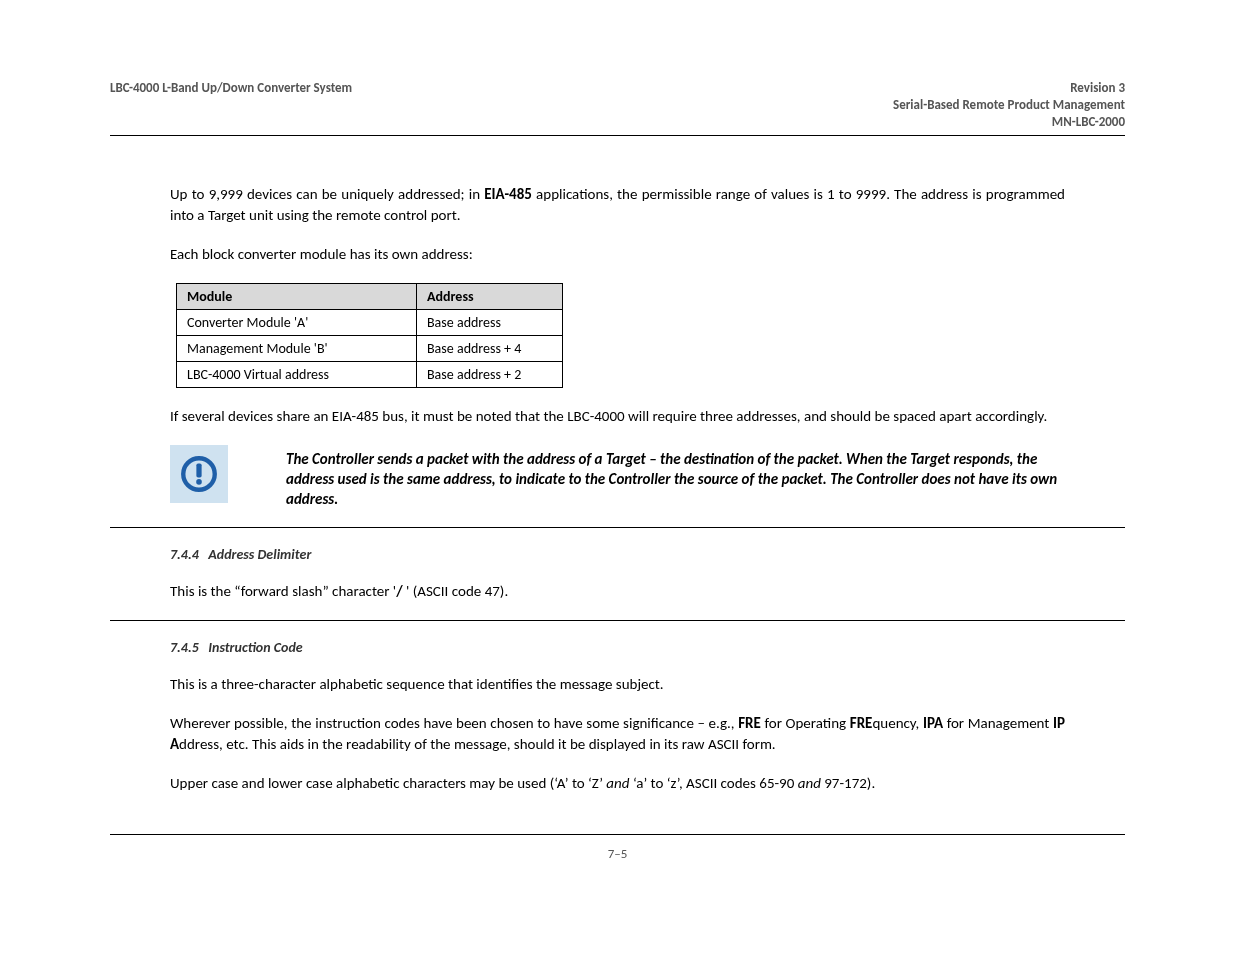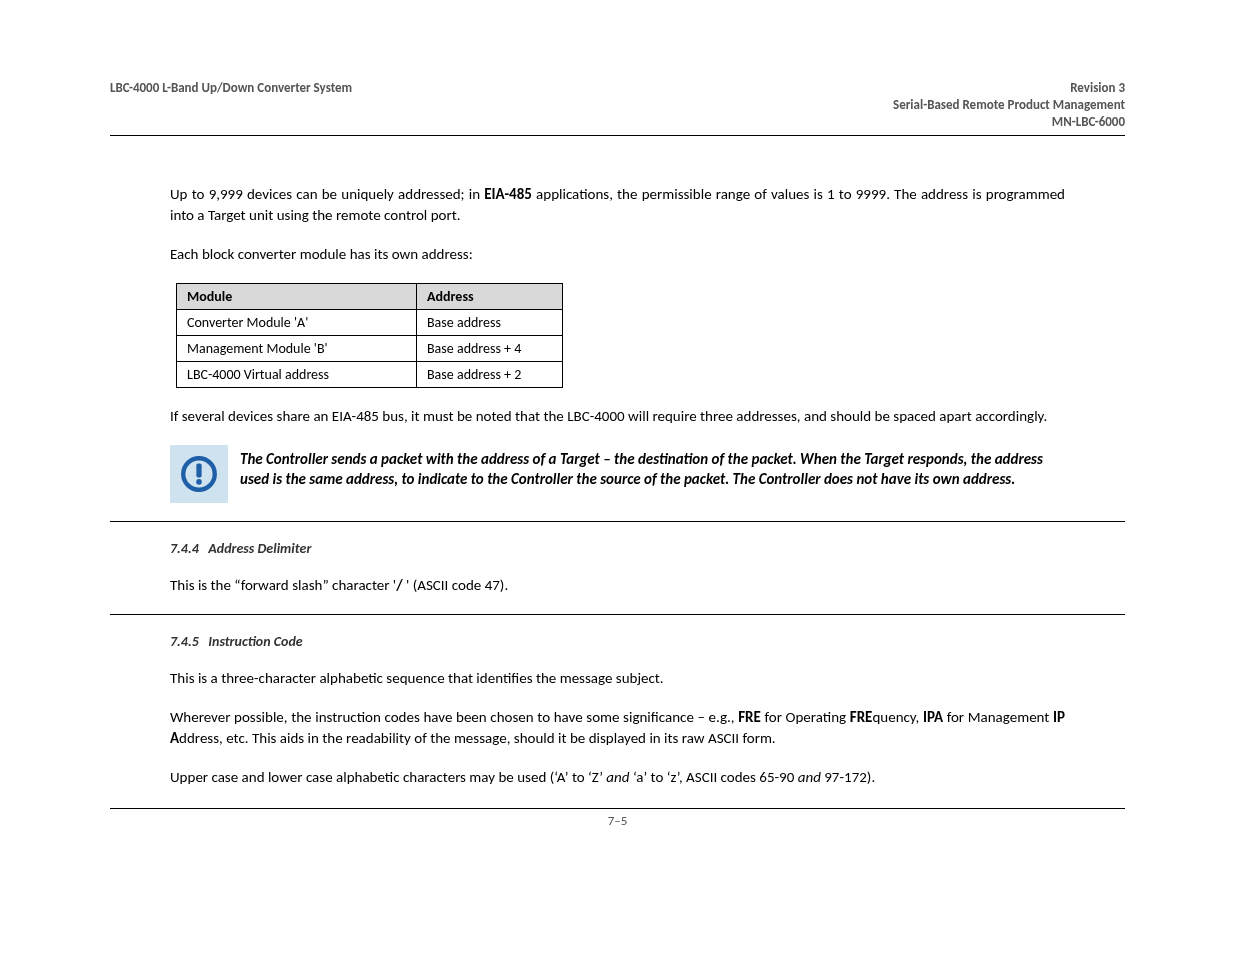--- a/index.html
+++ b/index.html
@@ -61,55 +61,56 @@
     background: #cfe2f0;
     display: flex; align-items: center; justify-content: center;
     flex: 0 0 auto;
   }
   .note-icon svg { width: 42px; height: 42px; }
   .note-text {
     font-style: italic;
     font-weight: 700;
     line-height: 1.35;
     padding-top: 4px;
+    margin-left: 46px;
   }
   .section-head {
     border-top: 1.5px solid #000;
     margin: 18px -60px 0 -60px;
     padding: 10px 60px 0 60px;
   }
   .section-title {
     font-size: 14px;
     font-style: italic;
     font-weight: 700;
     color: #333;
     margin: 8px 0 18px 0;
   }
   .footer-bar {
     border-top: 1.5px solid #000;
-    margin-top: 20px;
-    padding-top: 4px;
+    margin-top: 40px;
+    padding-top: 11px;
     text-align: center;
     font-size: 13px;
     color: #555;
   }
   b { font-weight: 700; }
   i { font-style: italic; }
 </style>
 </head>
 <body>
 
 <div class="page">
 
   <div class="header-bar">
     <div class="hleft">LBC-4000 L-Band Up/Down Converter System</div>
     <div class="hright" style="text-align:right;line-height:1.3;">
       <span>Revision 3</span><br>
       <span>Serial-Based Remote Product Management</span><br>
-      <span>MN-LBC-6000</span>
+      <span>MN-LBC-2000</span>
     </div>
   </div>
 
   <div class="content">
 
     <p class="body">
       <span>Up to 9,999 devices can be uniquely addressed; in </span><b>EIA-485</b><span> applications, the permissible range of values is 1 to 9999. The address is programmed into a Target unit using the remote control port.</span>
     </p>
 
     <p class="body">Each block converter module has its own address:</p>

